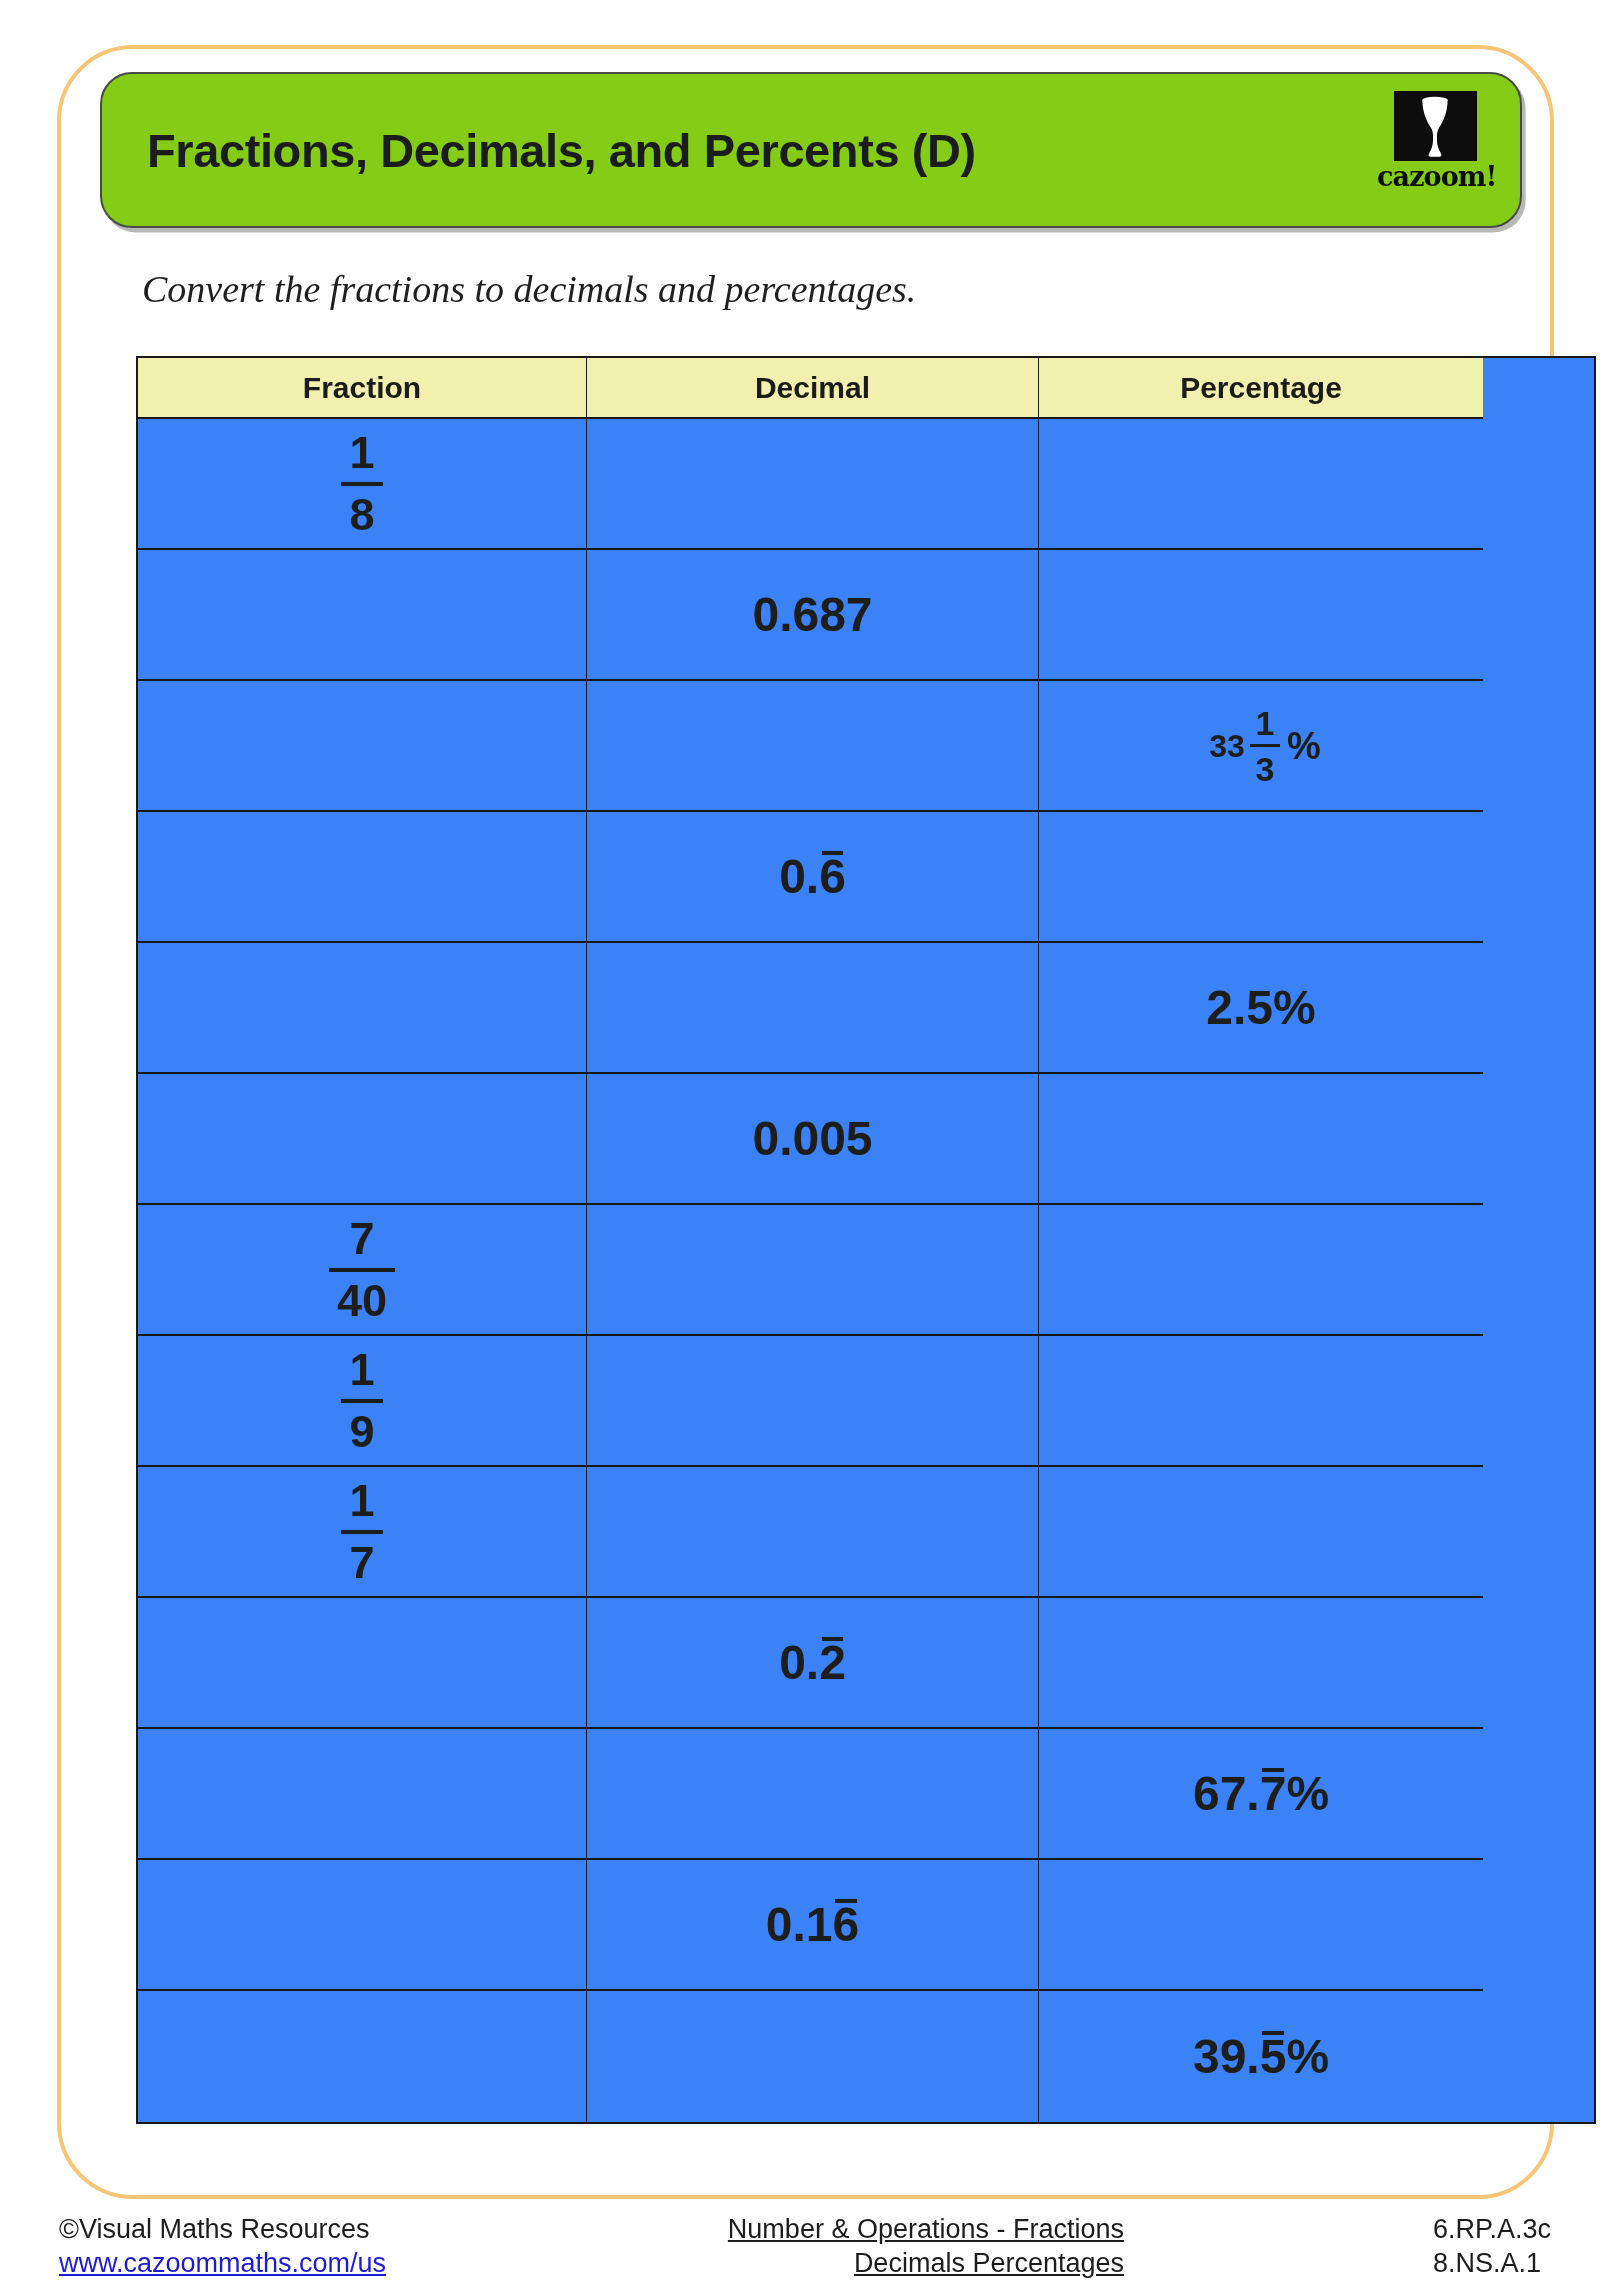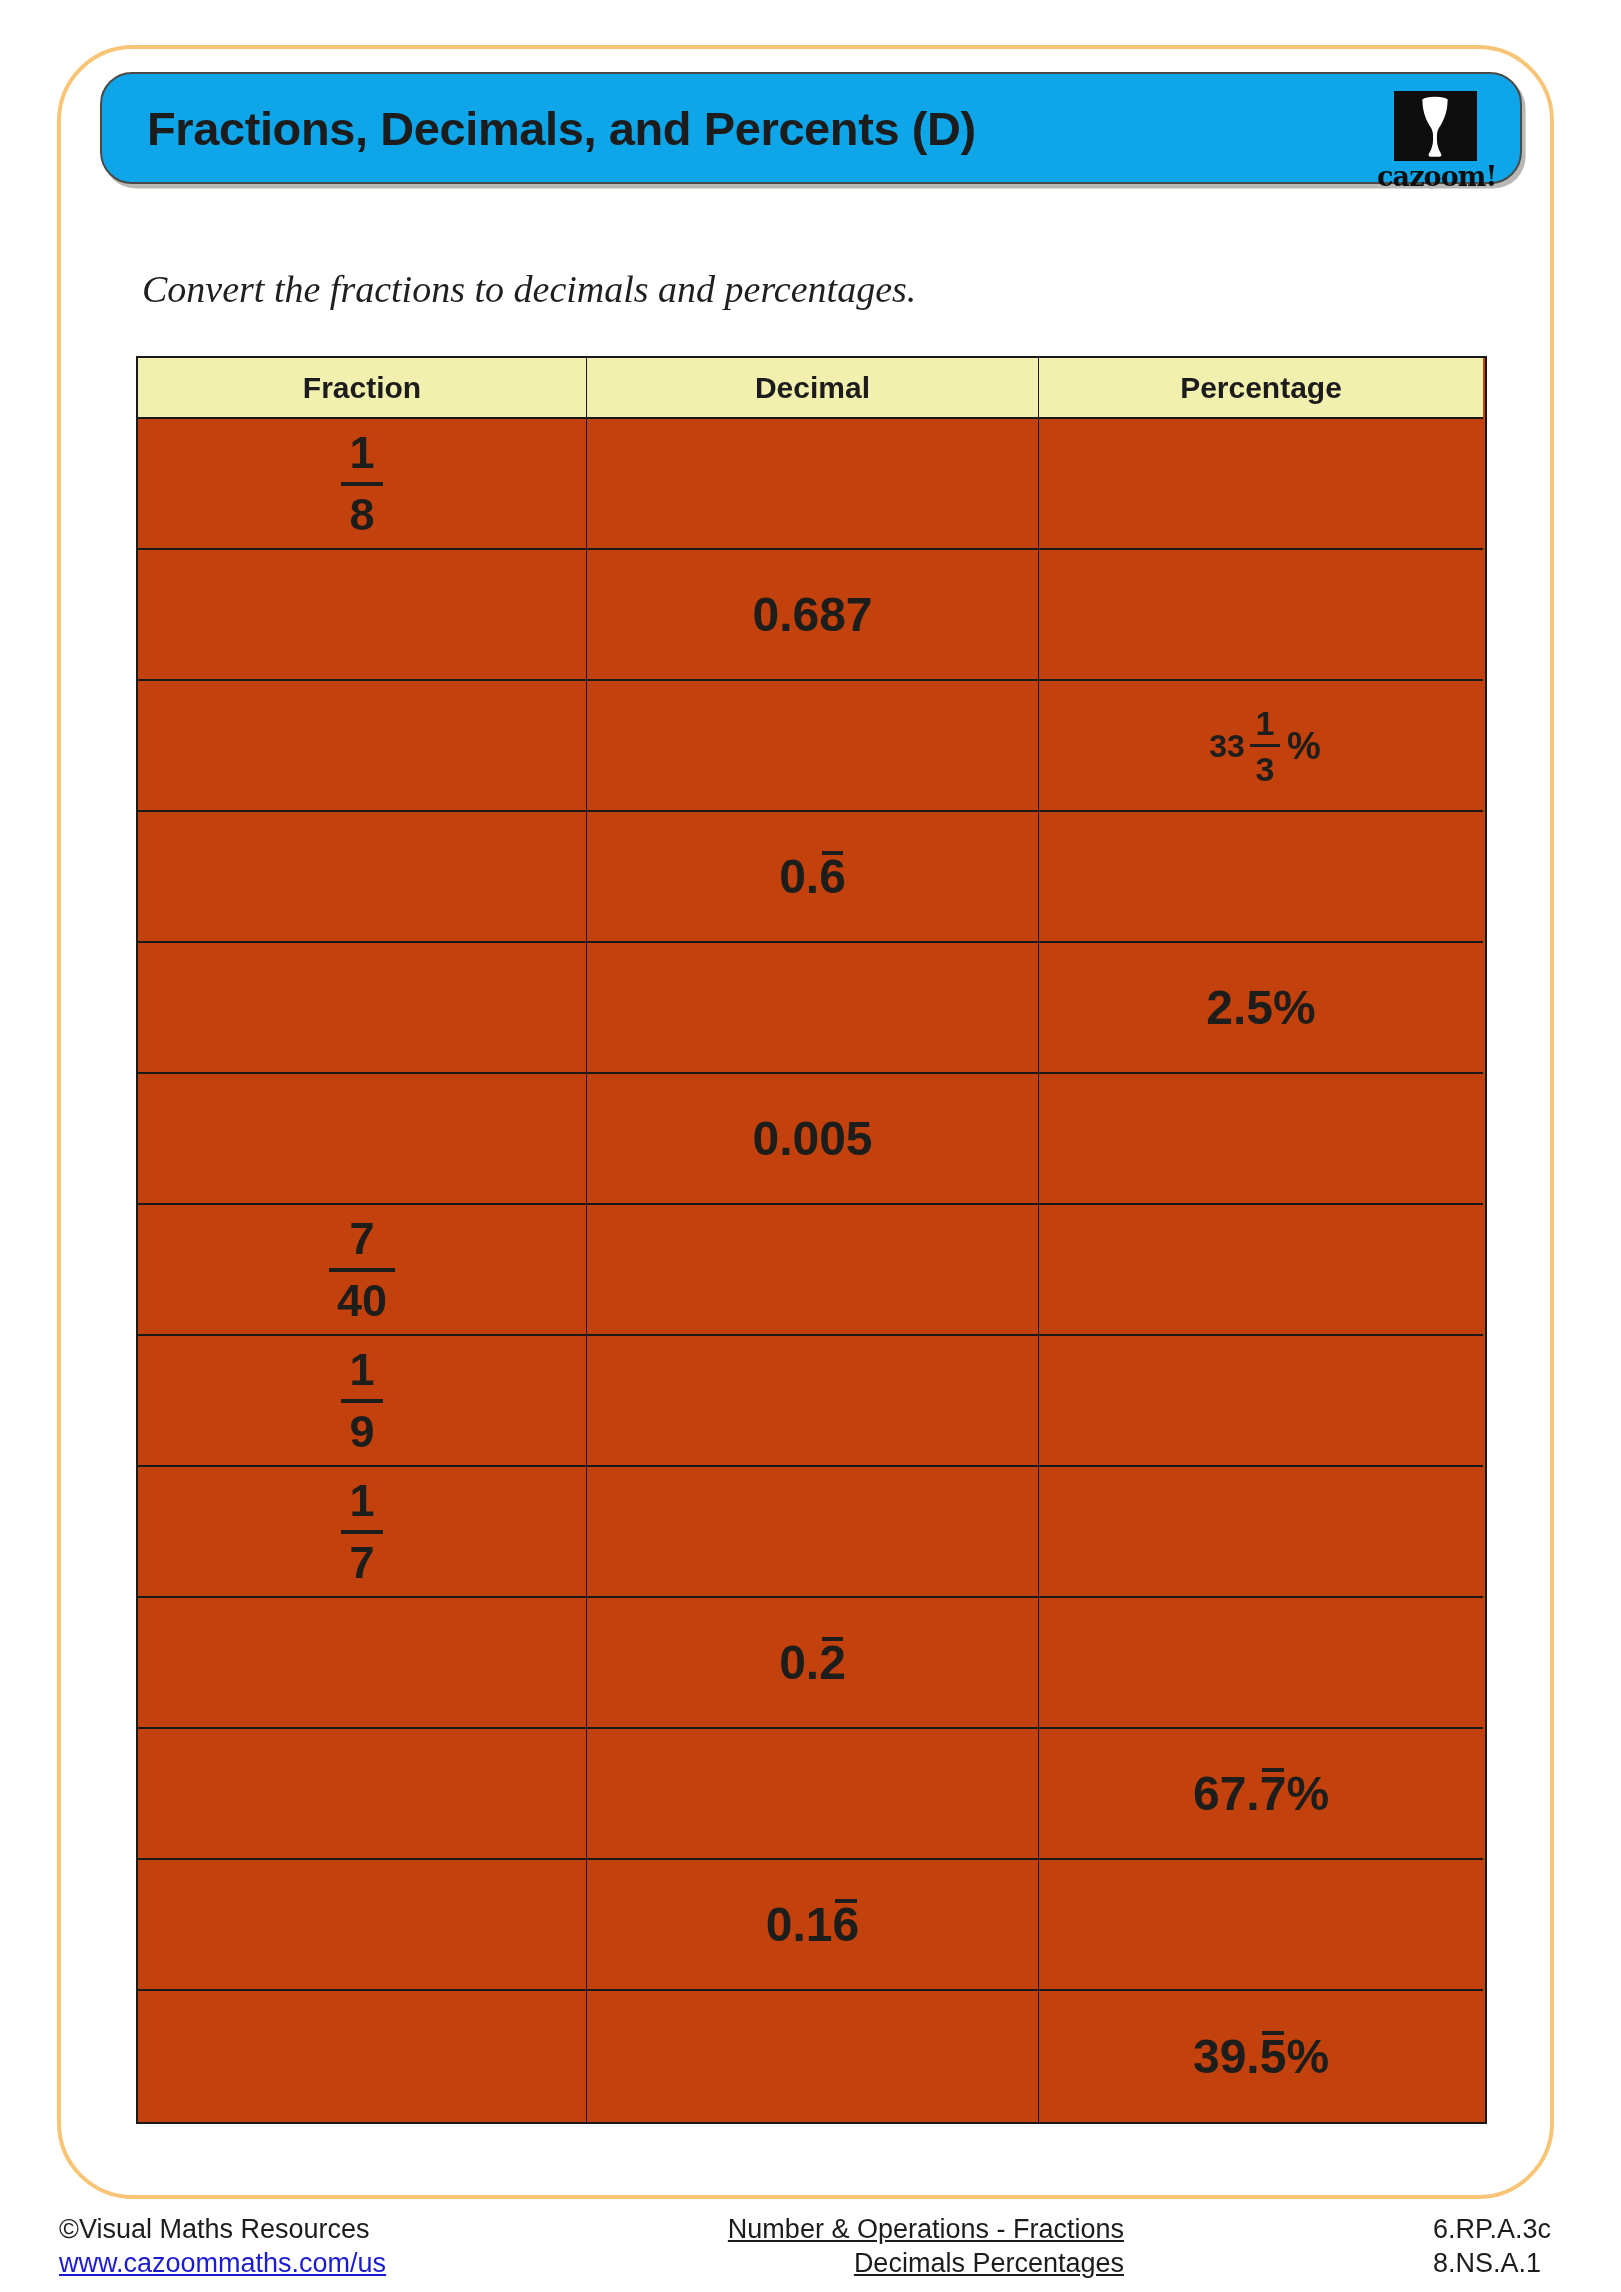--- a/index.html
+++ b/index.html
@@ -10,43 +10,43 @@
   *{box-sizing:border-box;}
 
   
   .page-frame{
     position:absolute;left:57px;top:45px;width:1497px;height:2154px;
     border:4.5px solid #f8c577;border-radius:76px;background:transparent;
   }
 
   
   .title-box{
-    position:absolute;left:100px;top:72px;width:1422px;height:112px;
-    background:#0ea5e9;border:2.7px solid #4a4a48;border-radius:32px;
+    position:absolute;left:100px;top:72px;width:1422px;height:156px;
+    background:#84cc16;border:2.7px solid #4a4a48;border-radius:32px;
     box-shadow:3.6px 4.5px 0 rgba(128,126,120,.55);
   }
   .page-title{
     position:absolute;left:45px;top:0;height:100%;display:flex;align-items:center;
     font-size:47px;font-weight:bold;letter-spacing:-0.4px;color:#1c1c1c;white-space:nowrap;
   }
   .logo{position:absolute;right:27px;top:17px;width:116px;text-align:center;}
   .logo-square{width:83px;height:70px;background:#0d0d0d;margin:0 auto;display:flex;align-items:center;justify-content:center;}
   .logo-square svg{display:block;}
   .logo-text{font-family:"DejaVu Serif",serif;font-weight:bold;font-size:27px;letter-spacing:-0.9px;color:#0d0d0d;margin-top:1.8px;line-height:1;}
 
   
   .instruction{
     position:absolute;left:142px;top:267px;
     font-family:"Liberation Serif",serif;font-style:italic;font-size:38px;color:#1f1f1f;
   }
 
   
   .wtable{
-    position:absolute;left:136px;top:356px;width:1351px;
-    border:2.7px solid #191919;background:#c2410c;
+    position:absolute;left:136px;top:356px;width:1460px;
+    border:2.7px solid #191919;background:#3b82f6;
     display:grid;grid-template-columns:449px 452px 444px;
     grid-template-rows:61px repeat(13,131px);
   }
   .cell{display:flex;align-items:center;justify-content:center;border-bottom:2.7px solid #191919;}
   .cell.c1,.cell.c2{border-right:1.8px solid #191919;}
   .cell.rlast{border-bottom:none;}
   .hcell{background:#f2f0ae;font-weight:bold;font-size:30px;color:#1c1c1c;}
 
   
   .dec{font-size:48px;font-weight:bold;color:#1d1d1b;display:inline-flex;align-items:baseline;line-height:1;}

